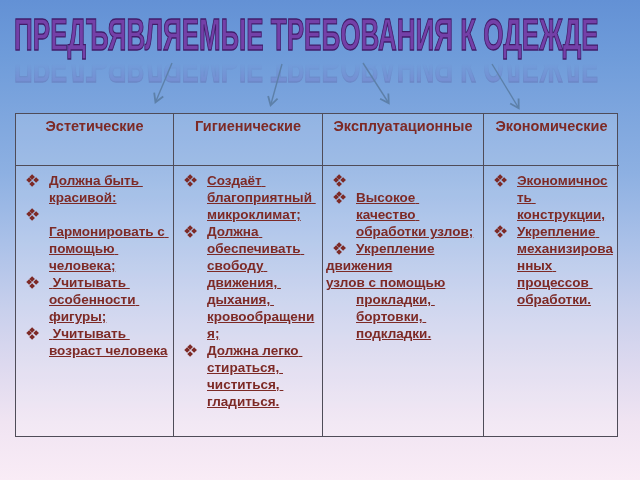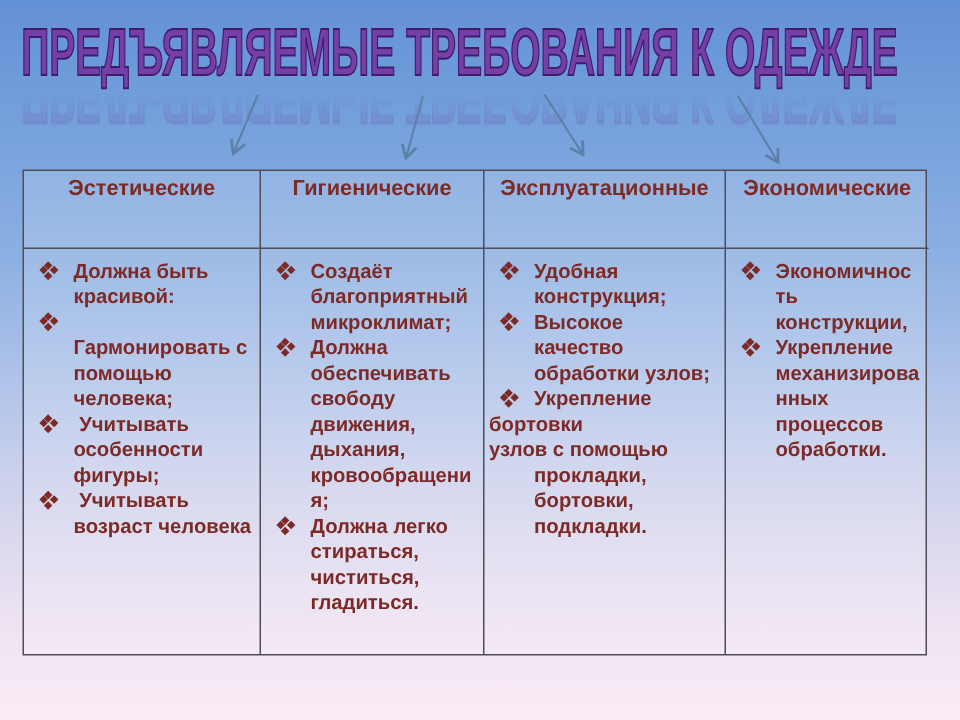--- a/index.html
+++ b/index.html
@@ -22,21 +22,21 @@
   .table{position:absolute;left:15px;top:113px;width:603px;height:324px;
     display:grid;grid-template-columns:157px 149px 161px 136px;grid-template-rows:52px 1fr;
     border:1px solid var(--border,#4f4c58);background:var(--cell-overlay,rgba(255,255,255,0.16));
     box-sizing:border-box;}
   .cell{box-sizing:border-box;color:var(--text,#7d2a26);}
   .cell.bl{border-left:1px solid var(--border,#4f4c58);}
   .hcell{border-bottom:1px solid var(--border,#4f4c58);text-align:center;
     padding:3px 2px;font-weight:bold;font-size:14.5px;line-height:19px;overflow-wrap:anywhere;}
   .bcell{padding:6px 5px 0 0;font-weight:bold;font-size:13.5px;line-height:17px;overflow:hidden;}
   .item{position:relative;padding-left:33px;min-height:17px;overflow-wrap:anywhere;}
-  .item .txt{white-space:pre-wrap;}
+  .item .txt{white-space:pre-wrap;text-decoration:underline;}
   .item.flush{padding-left:3px;}
   .blt{position:absolute;left:11px;top:3px;width:11px;height:11px;display:inline-block;}
   .blt i{position:absolute;width:4.2px;height:4.2px;background:var(--text,#7d2a26);
     transform:rotate(45deg);}
   .blt i:nth-child(1){left:3.4px;top:0;}
   .blt i:nth-child(2){left:0;top:3.4px;}
   .blt i:nth-child(3){left:6.8px;top:3.4px;}
   .blt i:nth-child(4){left:3.4px;top:6.8px;}
 </style>
 </head>
@@ -112,34 +112,34 @@
             <i></i>
             <i></i>
           </span><span class="txt">Должна легко стираться, чиститься, гладиться.</span></div>
       </div>
       <div class="cell bcell bl">
         <div class="item"><span class="blt">
             <i></i>
             <i></i>
             <i></i>
             <i></i>
-          </span><span class="txt">Удобная конструкция;</span></div>
+          </span></div>
         <div class="item"><span class="blt">
             <i></i>
             <i></i>
             <i></i>
             <i></i>
           </span><span class="txt">Высокое качество обработки узлов;</span></div>
         <div class="item"><span class="blt">
             <i></i>
             <i></i>
             <i></i>
             <i></i>
           </span><span class="txt">Укрепление</span></div>
-        <div class="item flush"><span class="txt">бортовки</span></div>
+        <div class="item flush"><span class="txt">движения</span></div>
         <div class="item flush"><span class="txt">узлов с помощью</span></div>
         <div class="item"><span class="txt">прокладки, бортовки, подкладки.</span></div>
       </div>
       <div class="cell bcell bl">
         <div class="item"><span class="blt">
             <i></i>
             <i></i>
             <i></i>
             <i></i>
           </span><span class="txt">Экономичность конструкции,</span></div>

